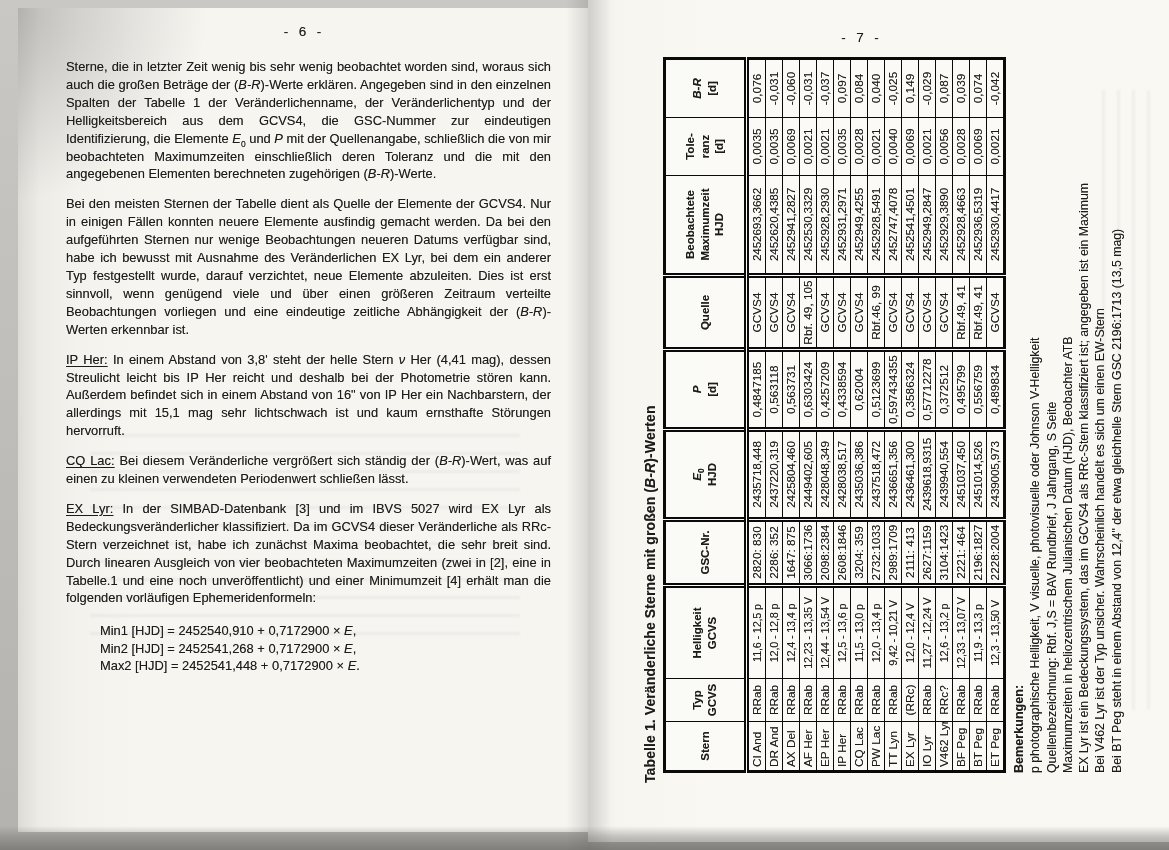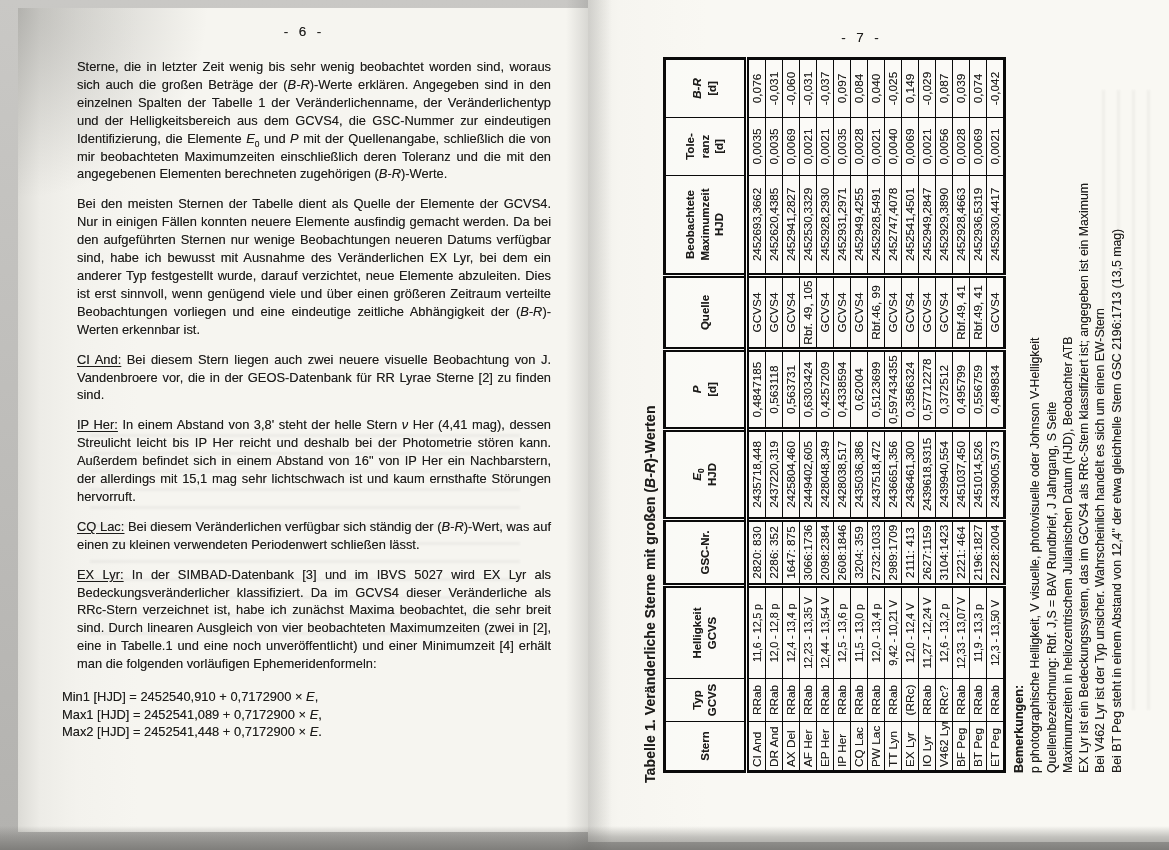--- a/index.html
+++ b/index.html
@@ -36,23 +36,23 @@
     background:repeating-linear-gradient(0deg,transparent 0 5px,#444 5px 8px,transparent 8px 18px);}
   .bleed-right{left:1098px;top:90px;width:60px;height:620px;
     background:repeating-linear-gradient(90deg,transparent 0 4px,#444 4px 7px,transparent 7px 15px);}
 
   .pgnum{position:absolute;white-space:pre;font-size:13.5px;letter-spacing:1px;}
   .pgnum-left{left:0;top:16px;width:100%;text-align:center;}
   .pgnum-right{left:0;top:30px;width:545px;text-align:center;}
 
   .body-text{position:absolute;left:44px;top:50px;width:489px;
     font-size:12.9px;line-height:17.9px;text-align:justify;}
-  .para{margin:0 0 12px 15px;}
+  .para{margin:0 0 12px 4px;}
   .formula-block{margin:15px 0 14px 0;text-align:left;}
-  .formula{line-height:17.4px;}
+  .formula{line-height:17.4px;margin-left:38px;}
   .it{font-style:italic;}
   .un{text-decoration:underline;text-underline-offset:2px;}
   .sub{font-size:8.5px;vertical-align:sub;line-height:0;}
 
   
   .landscape{
     position:absolute;left:54px;top:60px;width:713px;height:480px;
     transform-origin:0 0;
     transform:rotate(-90deg) translateX(-713px);
   }
@@ -76,27 +76,26 @@
 </head>
 <body>
 
 <div class="canvas">
 
   <div class="page page-left">
     <div class="pgnum pgnum-left">-  6  -</div>
     <div class="body-text" id="left-blocks">
         <div class="para"><span>Sterne, die in letzter Zeit wenig bis sehr wenig beobachtet worden sind, woraus sich auch die großen Beträge der (</span><span class="it ">B-R</span><span>)-Werte erklären. Angegeben sind in den einzelnen Spalten der Tabelle 1 der Veränderlichenname, der Veränderlichentyp und der Helligkeitsbereich aus dem GCVS4, die GSC-Nummer zur eindeutigen Identifizierung, die Elemente </span><span class="it ">E</span><span class="sub ">0</span><span> und </span><span class="it ">P</span><span> mit der Quellenangabe, schließlich die von mir beobachteten Maximumzeiten einschließlich deren Toleranz und die mit den angegebenen Elementen berechneten zugehörigen (</span><span class="it ">B-R</span><span>)-Werte.</span></div>
         <div class="para"><span>Bei den meisten Sternen der Tabelle dient als Quelle der Elemente der GCVS4. Nur in einigen Fällen konnten neuere Elemente ausfindig gemacht werden. Da bei den aufgeführten Sternen nur wenige Beobachtungen neueren Datums verfügbar sind, habe ich bewusst mit Ausnahme des Veränderlichen EX Lyr, bei dem ein anderer Typ festgestellt wurde, darauf verzichtet, neue Elemente abzuleiten. Dies ist erst sinnvoll, wenn genügend viele und über einen größeren Zeitraum verteilte Beobachtungen vorliegen und eine eindeutige zeitliche Abhängigkeit der (</span><span class="it ">B-R</span><span>)-Werten erkennbar ist.</span></div>
-        <div class="para"><span class="un ">CI And:</span><span> Bei diesem Stern liegen auch zwei neuere visuelle Beobachtung von J. Vandenbroere vor, die in der GEOS-Datenbank für RR Lyrae Sterne [2] zu finden sind.</span></div>
         <div class="para"><span class="un ">IP Her:</span><span> In einem Abstand von 3,8' steht der helle Stern </span><span class="it ">ν</span><span> Her (4,41 mag), dessen Streulicht leicht bis IP Her reicht und deshalb bei der Photometrie stören kann. Außerdem befindet sich in einem Abstand von 16" von IP Her ein Nachbarstern, der allerdings mit 15,1 mag sehr lichtschwach ist und kaum ernsthafte Störungen hervorruft.</span></div>
-        <div class="para"><span class="un ">CQ Lac:</span><span> Bei diesem Veränderlichen verfügbar sich ständig der (</span><span class="it ">B-R</span><span>)-Wert, was auf einen zu kleinen verwendeten Periodenwert schließen lässt.</span></div>
+        <div class="para"><span class="un ">CQ Lac:</span><span> Bei diesem Veränderliche vergrößert sich ständig der (</span><span class="it ">B-R</span><span>)-Wert, was auf einen zu kleinen verwendeten Periodenwert schließen lässt.</span></div>
         <div class="para"><span class="un ">EX Lyr:</span><span> In der SIMBAD-Datenbank [3] und im IBVS 5027 wird EX Lyr als Bedeckungsveränderlicher klassifiziert. Da im GCVS4 dieser Veränderliche als RRc-Stern verzeichnet ist, habe ich zunächst Maxima beobachtet, die sehr breit sind. Durch linearen Ausgleich von vier beobachteten Maximumzeiten (zwei in [2], eine in Tabelle.1 und eine noch unveröffentlicht) und einer Minimumzeit [4] erhält man die folgenden vorläufigen Ephemeridenformeln:</span></div>
         <div class="formula-block">
           <div class="formula"><span>Min1 [HJD] = 2452540,910 + 0,7172900 × </span><span class="it ">E</span><span>,</span></div>
-          <div class="formula"><span>Max1 [HJD] = 2452541,089 + 0,7172900 × </span><span class="it ">E</span><span>,</span></div>
+          <div class="formula"><span>Min2 [HJD] = 2452541,268 + 0,7172900 × </span><span class="it ">E</span><span>,</span></div>
           <div class="formula"><span>Max2 [HJD] = 2452541,448 + 0,7172900 × </span><span class="it ">E</span><span>.</span></div>
         </div>
         <div class="para"></div>
       </div>
   </div>
 
   <div class="page page-right">
     <div class="pgnum pgnum-right">-  7  -</div>
 
     <div class="landscape">

